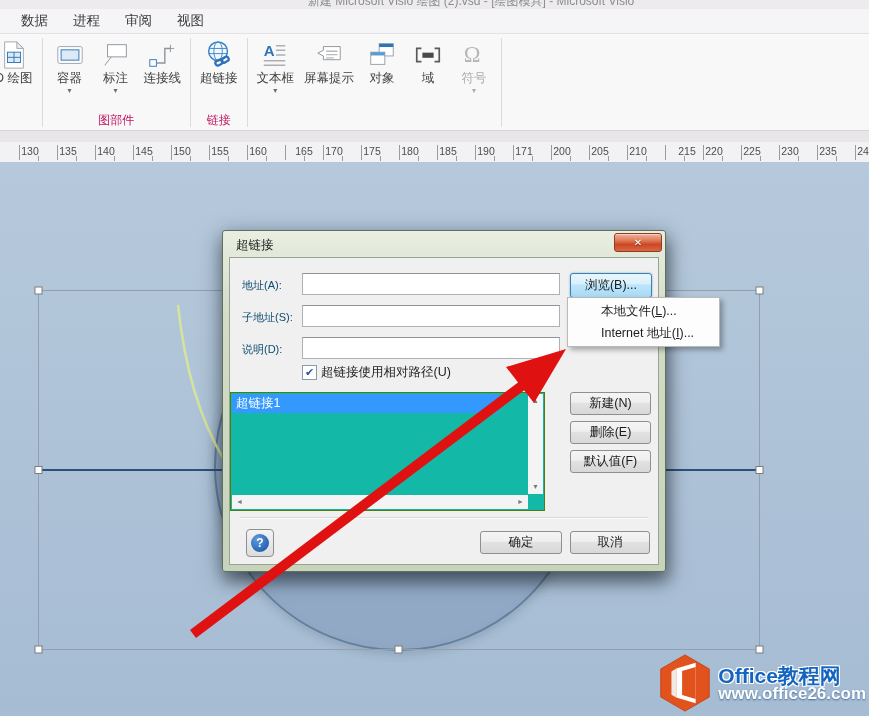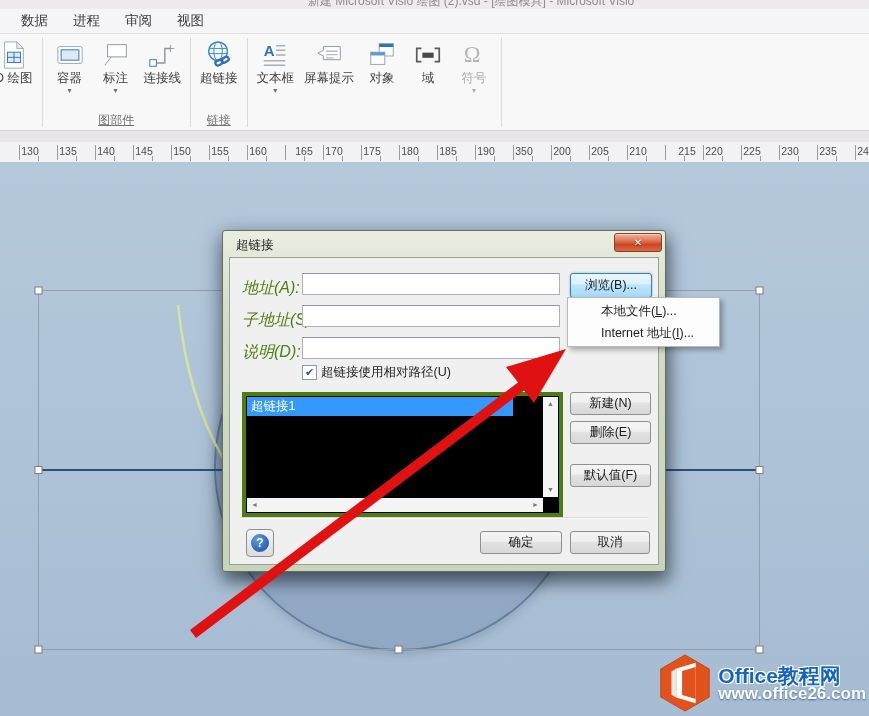--- a/index.html
+++ b/index.html
@@ -13,21 +13,21 @@
   
   .tabrow{position:absolute;top:9px;left:0;right:0;height:24px;background:#f5f4f6;
     border-bottom:1px solid #e3e1e3;display:flex;align-items:center;gap:25px;padding-left:21px;}
   .rtab{font-size:13.5px;color:#3a3a3a;cursor:pointer;}
 
   
   .ribbon{position:absolute;top:34px;left:0;right:0;height:96px;background:#f9f8f9;
     border-bottom:1px solid #d6d4d6;display:flex;align-items:stretch;overflow:hidden;}
   .rgroup{display:flex;flex-direction:column;padding:1px 4px 0 4px;}
   .ritems{display:flex;flex:1;align-items:flex-start;}
-  .glabel{text-align:center;font-size:12px;color:#737373;height:17px;line-height:15px;text-decoration:underline;}
+  .glabel{text-align:center;font-size:12px;color:#be185d;height:17px;line-height:15px;}
   .rsep{width:1px;background:#dcdadc;margin:4px 0 3px 0;}
   .rbtn{display:flex;flex-direction:column;align-items:center;padding:4px 5px 0 5px;min-width:36px;cursor:pointer;}
   .rbtn .ricon{width:32px;height:32px;display:flex;align-items:center;justify-content:center;}
   .rbtn .rlabel{font-size:12.5px;color:#3e3e3e;white-space:nowrap;line-height:15px;}
   .rbtn .rarrow{font-size:8px;color:#6e6e6e;line-height:9px;}
   .rbtn.disabled .rlabel,.rbtn.disabled .rarrow{color:#ababab;}
   .cadbtn{margin-left:-14px;}
   .cadbtn .rlabel{white-space:nowrap;}
 
   
@@ -49,34 +49,34 @@
     background:linear-gradient(180deg,#e9eee1 0%,#d2dcc6 26%,#c8d3bb 100%);
     border:1px solid #61705b;border-radius:3px;
     box-shadow:0 6px 22px rgba(15,25,35,.55), 3px 10px 14px rgba(0,0,0,.25);}
   .dlg-title{position:absolute;left:13px;top:6px;font-size:12.5px;color:#1c1c1c;}
   .dlg-close{position:absolute;left:391px;top:2px;width:46px;height:17px;border:1px solid #8e3b1f;
     border-radius:3px;background:linear-gradient(180deg,#f0b39f 0%,#e07a55 38%,#cb4726 62%,#d96a42 100%);
     display:flex;align-items:center;justify-content:center;cursor:pointer;box-shadow:inset 0 1px 0 rgba(255,255,255,.45);}
   .dlg-close span{color:#fff;font-size:10px;font-weight:bold;text-shadow:0 1px 1px rgba(0,0,0,.45);line-height:10px;}
   .dlg-client{position:absolute;left:6px;top:26px;width:428px;height:306px;background:#f0f0f0;
     border:1px solid #98a492;}
-  .f-lbl{position:absolute;left:12px;font-size:16px;color:#4d7c0f;font-style:italic;}
+  .f-lbl{position:absolute;left:12px;font-size:11px;color:#0c4a6e;}
   .f-in{position:absolute;left:72px;width:250px;height:20px;border:1px solid #aeb2b8;border-top-color:#8f949a;
     background:#fff;font-size:12px;padding:0 3px;outline:none;}
   .w7btn{position:absolute;height:23px;border:1px solid #8e8f8f;border-radius:3px;font-size:12.5px;color:#1a1a1a;
     background:linear-gradient(180deg,#f4f4f4 0%,#efefef 45%,#e2e2e2 46%,#d8d8d8 100%);
     display:flex;align-items:center;justify-content:center;cursor:pointer;font-family:inherit;}
   .w7btn.focusb{border-color:#3c7fb1;
     background:linear-gradient(180deg,#eaf6fd 0%,#d9f0fc 45%,#bee6fd 46%,#a7d9f5 100%);
     box-shadow:0 0 2px rgba(61,149,203,.8);}
   .cbox{position:absolute;left:72px;top:107px;width:13px;height:13px;background:#fff;border:1px solid #8b9bab;
     display:flex;align-items:center;justify-content:center;cursor:pointer;}
   .cbox span{font-size:11px;line-height:10px;color:#2b57a8;margin-top:-1px;}
   .cb-lbl{position:absolute;left:91px;top:106px;font-size:12.5px;color:#1d1d1d;}
-  .listbox{position:absolute;left:12px;top:134px;width:313px;height:117px;background:#000000;border:4px solid #4d7c0f;}
+  .listbox{position:absolute;left:0;top:134px;width:313px;height:117px;background:#14b8a6;border:1px solid #4d7c0f;}
   .listrow{position:absolute;left:1px;top:1px;width:262px;height:19px;line-height:19px;padding-left:4px;
     font-size:12.5px;color:#fff;background:#3399ff;cursor:default;}
   .vscroll{position:absolute;top:1px;right:1px;bottom:16px;width:15px;background:#f4f4f4;}
   .hscroll{position:absolute;left:1px;right:16px;bottom:1px;height:14px;background:#f4f4f4;}
   .sarr{position:absolute;font-size:7px;color:#767d76;line-height:8px;}
   .vscroll .up{top:3px;left:4px;}
   .vscroll .dn{bottom:3px;left:4px;}
   .hscroll .lf{left:4px;top:3px;}
   .hscroll .rt{right:4px;top:3px;}
   .dlg-sep{position:absolute;left:10px;right:10px;top:259px;border-top:1px solid #dadada;border-bottom:1px solid #fbfbfb;}
@@ -288,21 +288,21 @@
       <span class="tickM" style="left: 399px;"></span>
       <span class="ticknum" style="left: 410px;">180</span>
       <span class="tickm" style="left: 418px;"></span>
       <span class="tickM" style="left: 437px;"></span>
       <span class="ticknum" style="left: 448px;">185</span>
       <span class="tickm" style="left: 456px;"></span>
       <span class="tickM" style="left: 475px;"></span>
       <span class="ticknum" style="left: 486px;">190</span>
       <span class="tickm" style="left: 494px;"></span>
       <span class="tickM" style="left: 513px;"></span>
-      <span class="ticknum" style="left: 524px;">350</span>
+      <span class="ticknum" style="left: 524px;">171</span>
       <span class="tickm" style="left: 532px;"></span>
       <span class="tickM" style="left: 551px;"></span>
       <span class="ticknum" style="left: 562px;">200</span>
       <span class="tickm" style="left: 570px;"></span>
       <span class="tickM" style="left: 589px;"></span>
       <span class="ticknum" style="left: 600px;">205</span>
       <span class="tickm" style="left: 608px;"></span>
       <span class="tickM" style="left: 627px;"></span>
       <span class="ticknum" style="left: 638px;">210</span>
       <span class="tickm" style="left: 646px;"></span>
@@ -376,21 +376,21 @@
             <span class="sarr dn">▼</span>
           </div>
           <div class="hscroll">
             <span class="sarr lf">◄</span>
             <span class="sarr rt">►</span>
           </div>
         </div>
 
         <button class="w7btn" style="left:340px;top:134px;width:81px">新建(N)</button>
         <button class="w7btn" style="left:340px;top:163px;width:81px">删除(E)</button>
-        <button class="w7btn" style="left:340px;top:206px;width:81px">默认值(F)</button>
+        <button class="w7btn" style="left:340px;top:192px;width:81px">默认值(F)</button>
 
         <div class="dlg-sep"></div>
 
         <div class="helpbtn">
           <span class="helpcircle">?</span>
         </div>
         <button class="w7btn" style="left:250px;top:273px;width:82px">确定</button>
         <button class="w7btn" style="left:340px;top:273px;width:80px">取消</button>
       </div>
     </div>

